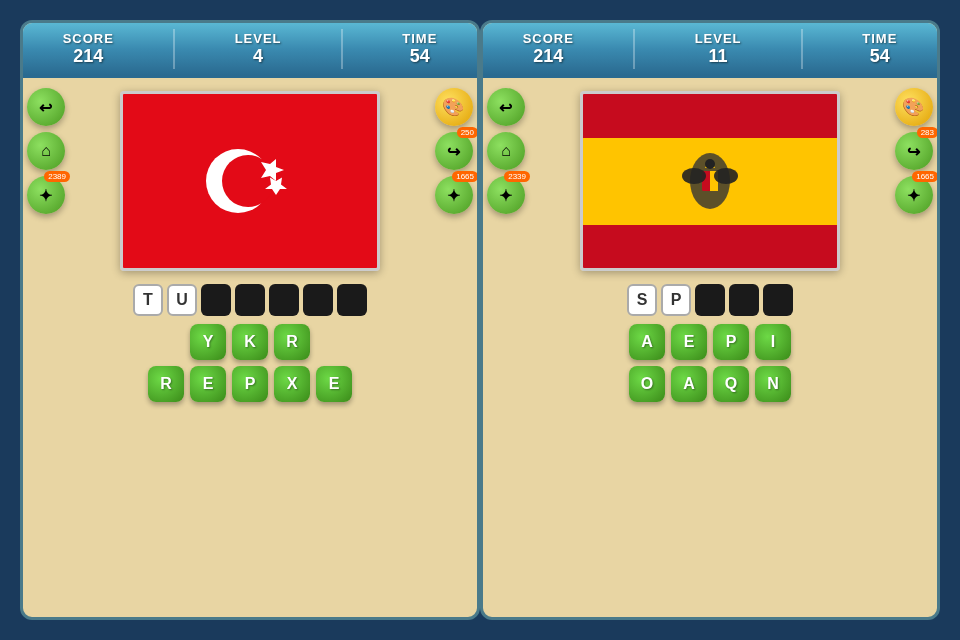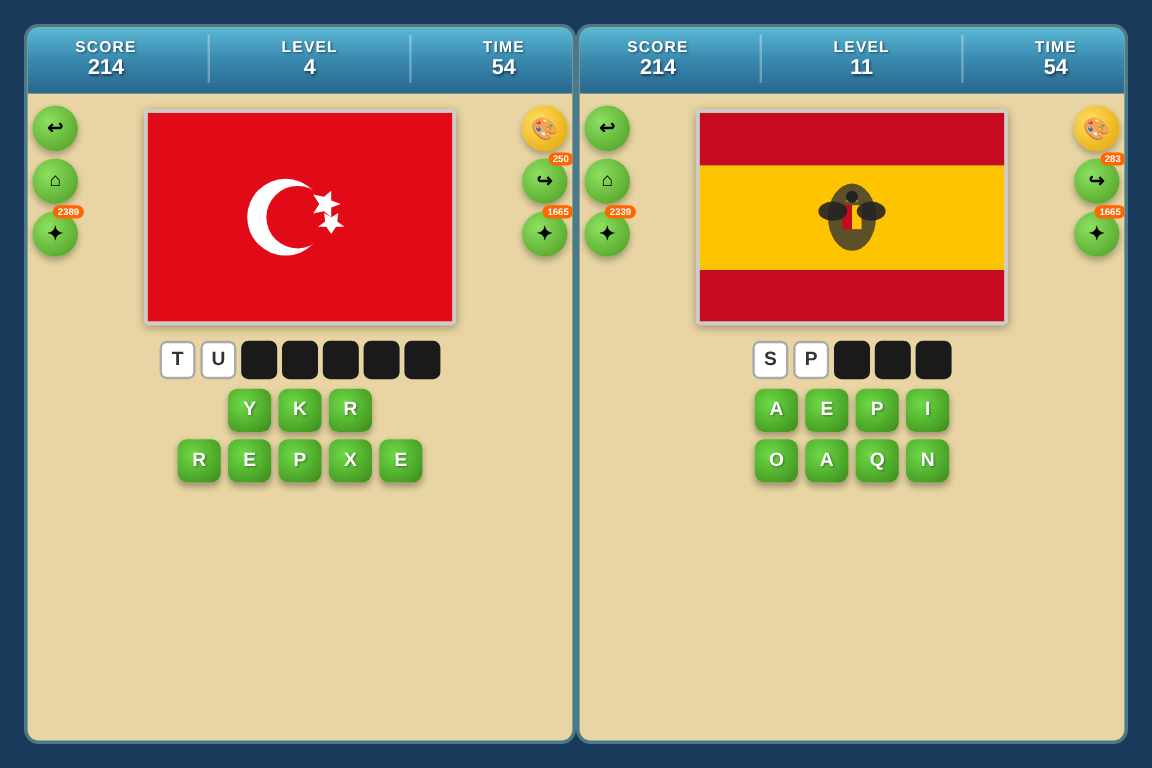--- a/index.html
+++ b/index.html
@@ -132,21 +132,21 @@
       position: relative;
     }
 
     .badge {
       position: absolute;
       top: -5px;
       right: -5px;
       background: #ff6600;
       color: white;
       font-size: 8px;
-      font-weight: bold;
+      font-weight: normal;
       border-radius: 8px;
       padding: 1px 4px;
       min-width: 18px;
       text-align: center;
     }
 
     
     .flag-container {
       width: 260px;
       height: 180px;

